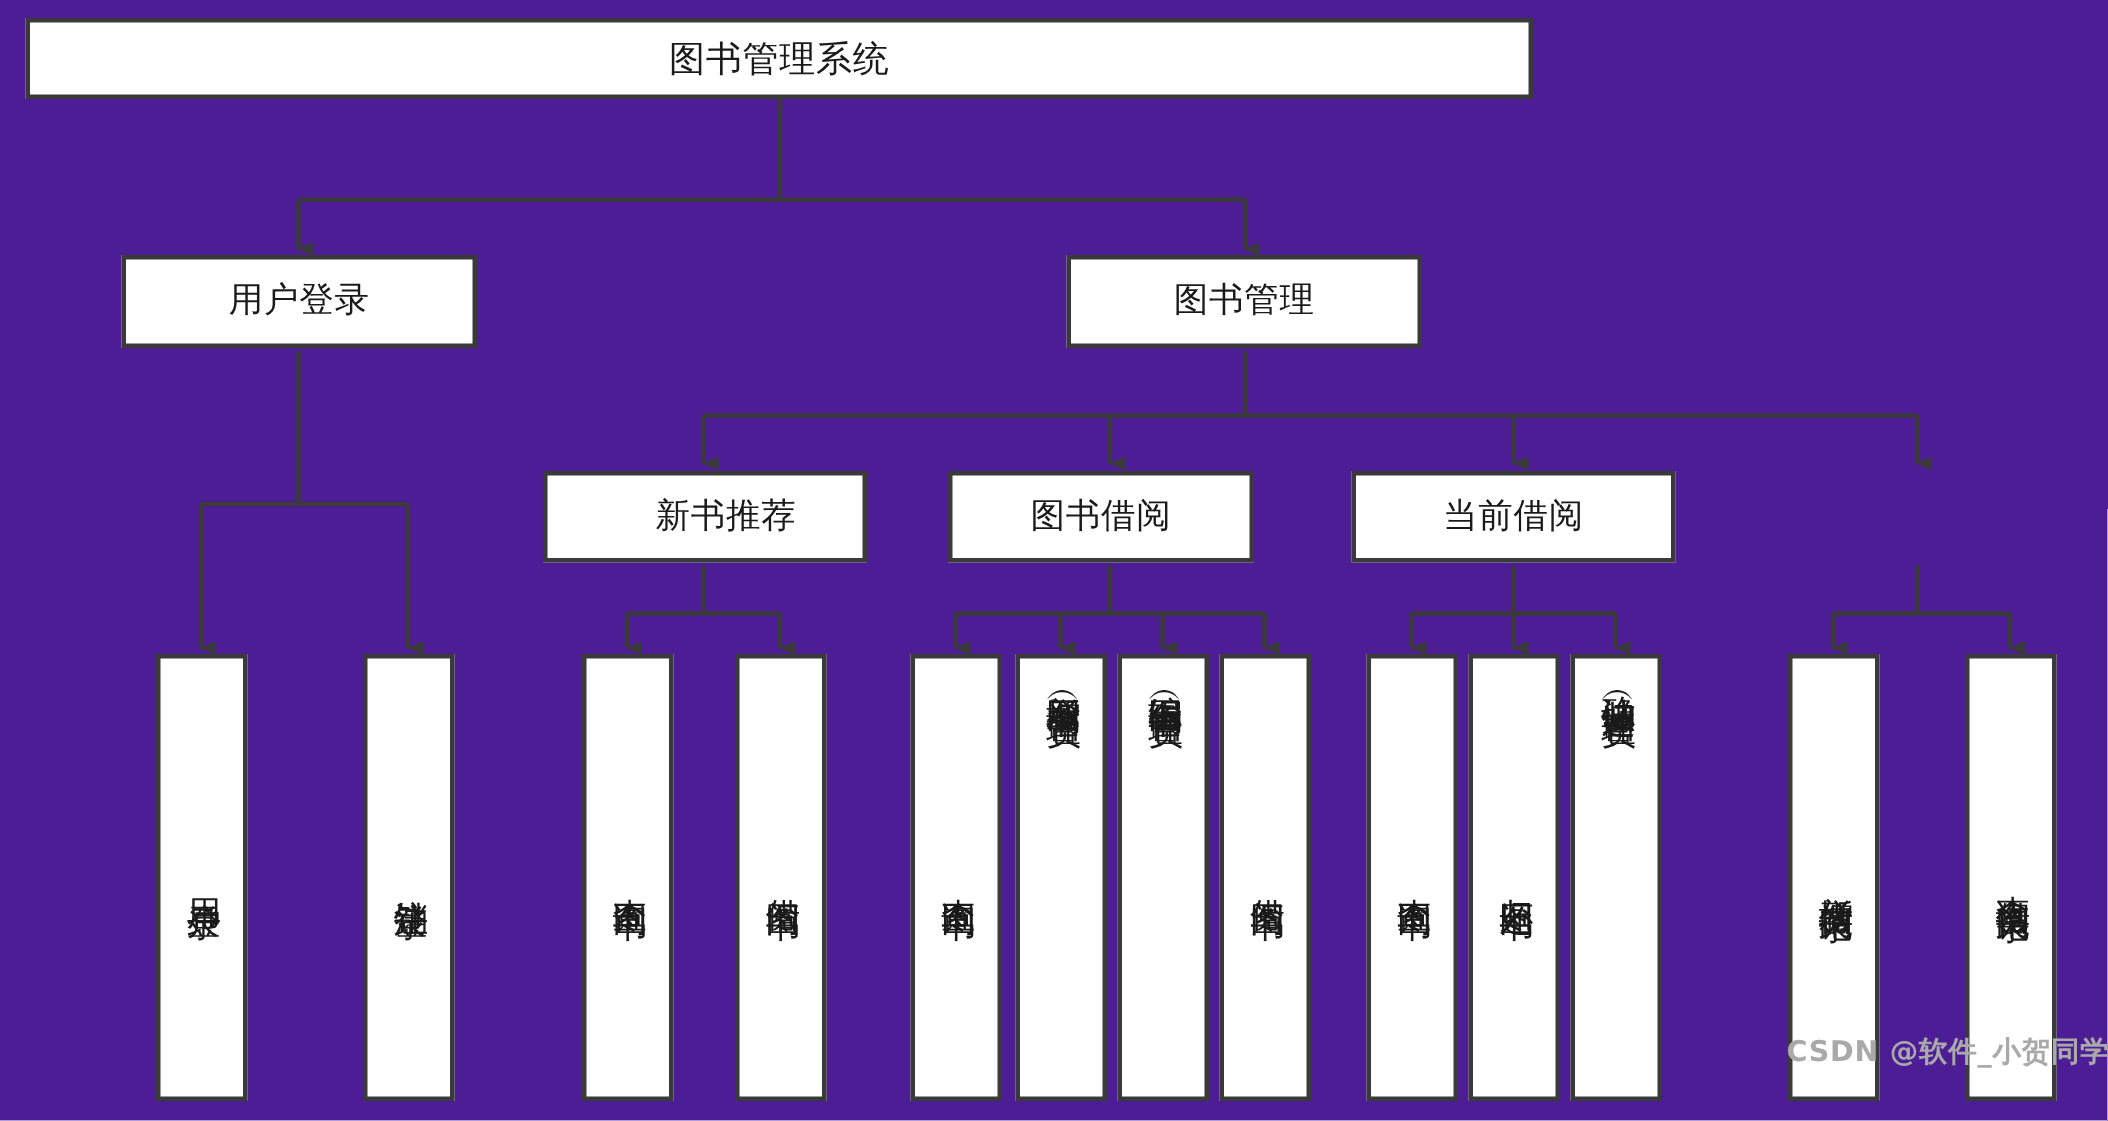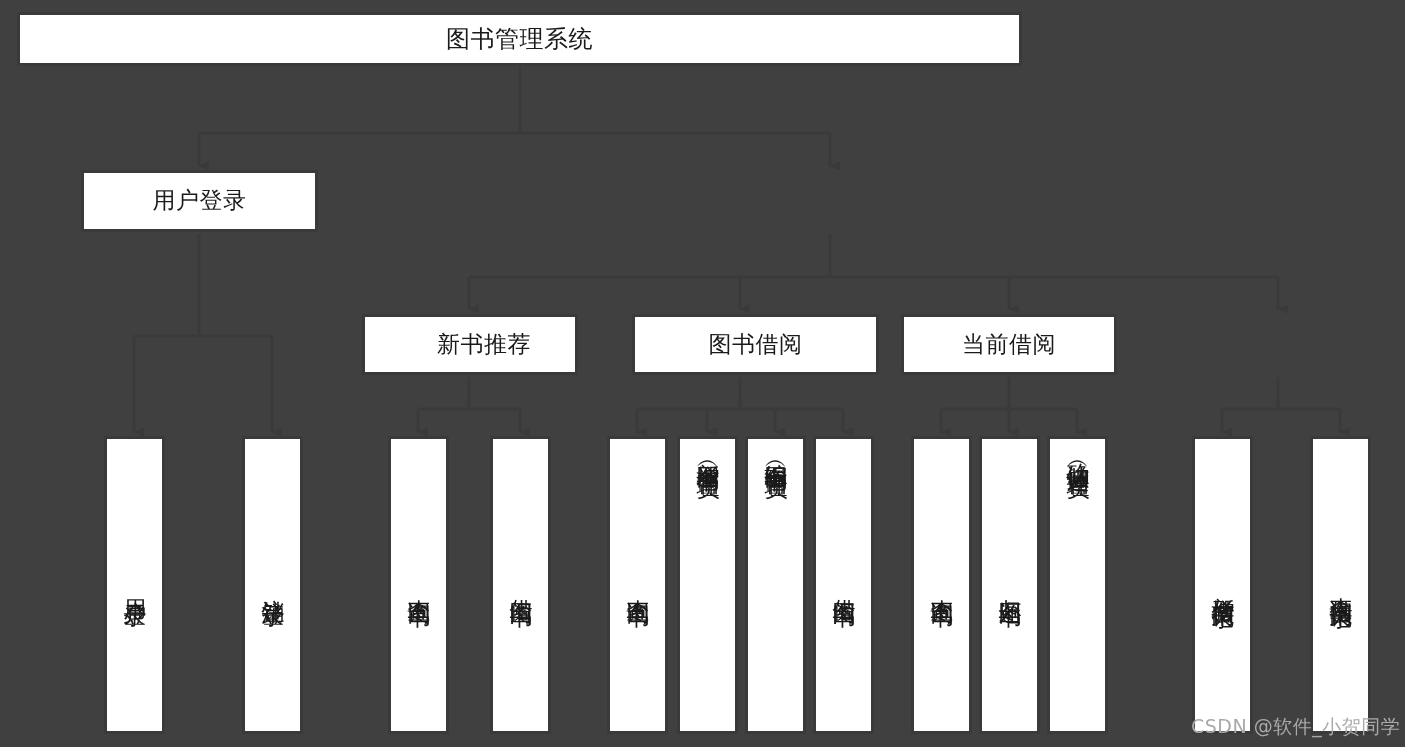--- a/index.html
+++ b/index.html
@@ -7,21 +7,21 @@
     padding: 0;
     background: #ffffff;
   }
   body {
     font-family: "DejaVu Sans", "Liberation Sans", sans-serif;
   }
   #canvas {
     position: relative;
     width: 1405px;
     height: 747px;
-    background: #404040;
+    background: #4c1d95;
     overflow: hidden;
   }
   svg.wires {
     position: absolute;
     left: 0;
     top: 0;
     width: 1405px;
     height: 747px;
     pointer-events: none;
   }
@@ -124,25 +124,28 @@
     </g>
   </svg>
 
   <div class="node root" style="left:17px; top:12px; width:1005px; height:54px;">
     <span class="lbl">图书管理系统</span>
   </div>
 
   <div class="node lvl2" style="left:81px; top:170px; width:237px; height:62px;">
     <span class="lbl">用户登录</span>
   </div>
+  <div class="node lvl2" style="left:711px; top:170px; width:237px; height:62px;">
+    <span class="lbl">图书管理</span>
+  </div>
 
   <div class="node lvl3" style="left:362px; top:314px; width:216px; height:61px;padding-left:28px;">
     <span class="lbl">新书推荐</span>
   </div>
-  <div class="node lvl3" style="left:632px; top:314px; width:247px; height:61px;text-align:right;">
+  <div class="node lvl3" style="left:632px; top:314px; width:204px; height:61px;text-align:right;">
     <span class="lbl">图书借阅</span>
   </div>
   <div class="node lvl3" style="left:901px; top:314px; width:216px; height:61px;justify-content:center;">
     <span class="lbl">当前借阅</span>
   </div>
 
   <div class="node leaf mid" style="left:104px; top:436px; width:61px; height:298px;">
     <span class="lbl">用户登录</span>
   </div>
   <div class="node leaf mid" style="left:242px; top:436px; width:61px; height:298px;">
@@ -179,15 +182,15 @@
     <span class="lbl">确认归还（管理员）</span>
   </div>
 
   <div class="node leaf mid" style="left:1192px; top:436px; width:61px; height:298px;">
     <span class="lbl">新增借阅记录</span>
   </div>
   <div class="node leaf mid" style="left:1310px; top:436px; width:61px; height:298px;">
     <span class="lbl">查询借阅记录</span>
   </div>
 
-  <div class="watermark" style="left:1191px; top:714px;">CSDN @软件_小贺同学</div>
+  <div class="watermark" style="left:1191px; top:688px;font-weight:bold;">CSDN @软件_小贺同学</div>
 
 </div>
 
 </body></html>

